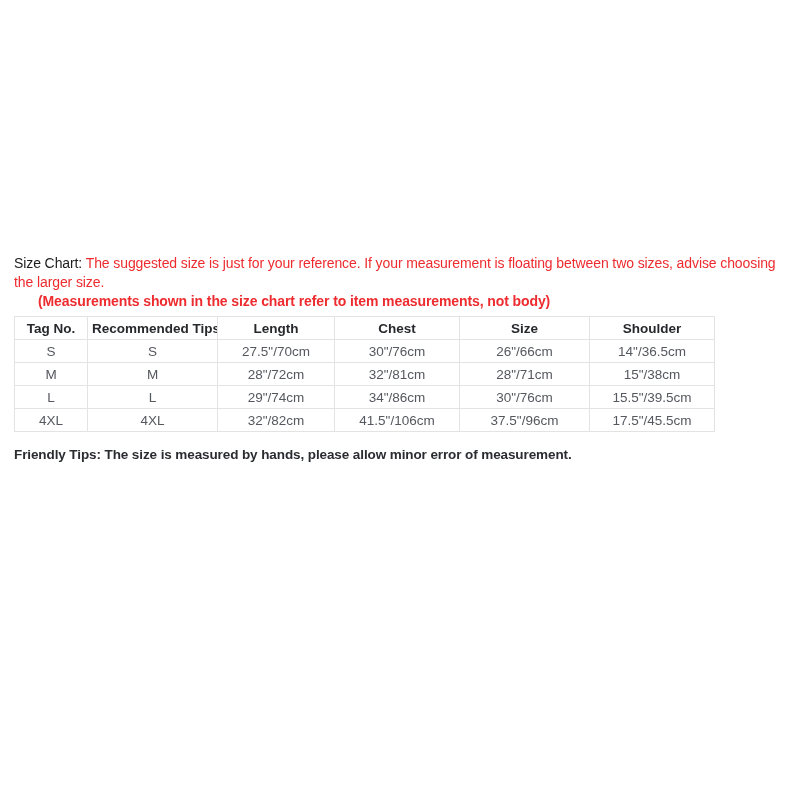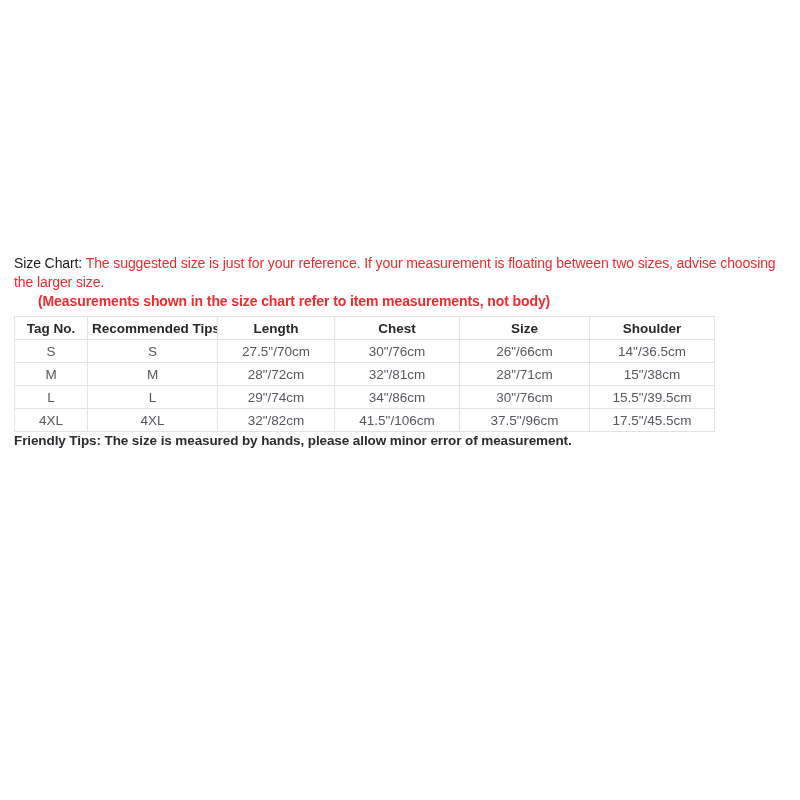--- a/index.html
+++ b/index.html
@@ -54,20 +54,21 @@
     font-size: 13.5px;
     font-weight: bold;
     color: #26282b;
   }
   .size-table td {
     font-size: 13.5px;
     font-weight: normal;
     color: #55585e;
   }
   .tips {
+    margin-top: 14px;
     font-size: 13.5px;
     font-weight: bold;
     color: #2a2c30;
     line-height: 18px;
     letter-spacing: -0.1px;
   }
 </style>
 </head>
 <body>
 

